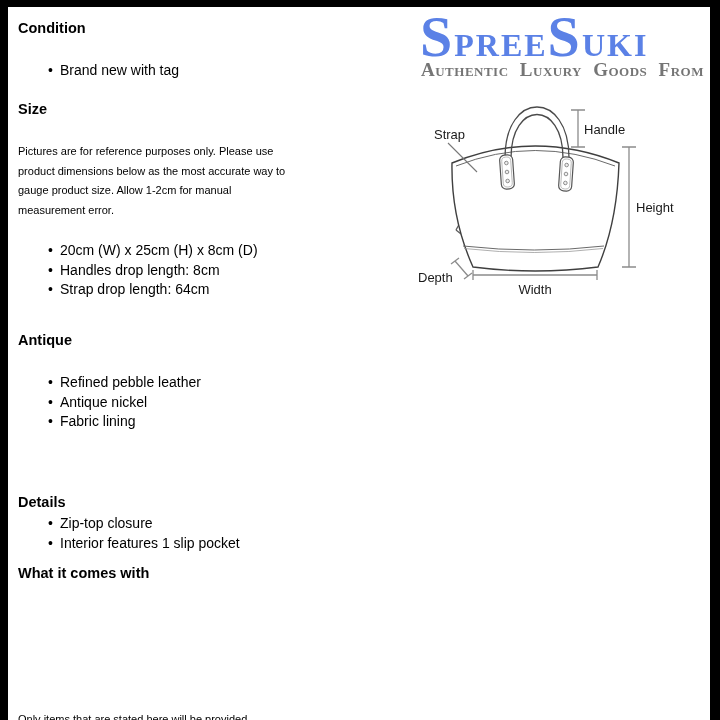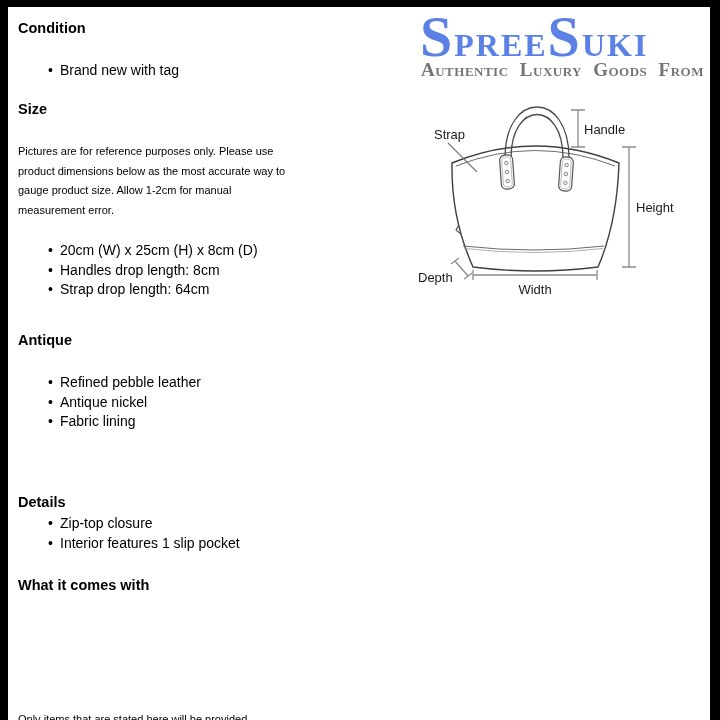--- a/index.html
+++ b/index.html
@@ -80,21 +80,21 @@
     <div class="li">Antique nickel</div>
     <div class="li">Fabric lining</div>
   </div>
 
   <div class="sec-heading" style="top:493px">Details</div>
   <div class="blist" style="top:514px">
     <div class="li">Zip-top closure</div>
     <div class="li">Interior features 1 slip pocket</div>
   </div>
 
-  <div class="sec-heading" style="top:576px">What it comes with</div>
+  <div class="sec-heading" style="top:564px">What it comes with</div>
 
   <div class="para" style="top:710px">Only items that are stated here will be provided</div>
 
   <div class="logo">
     <span class="big">S</span>
     <span class="small">PREE</span>
     <span class="big">S</span>
     <span class="small">UKI</span>
   </div>
   <div class="tagline">

